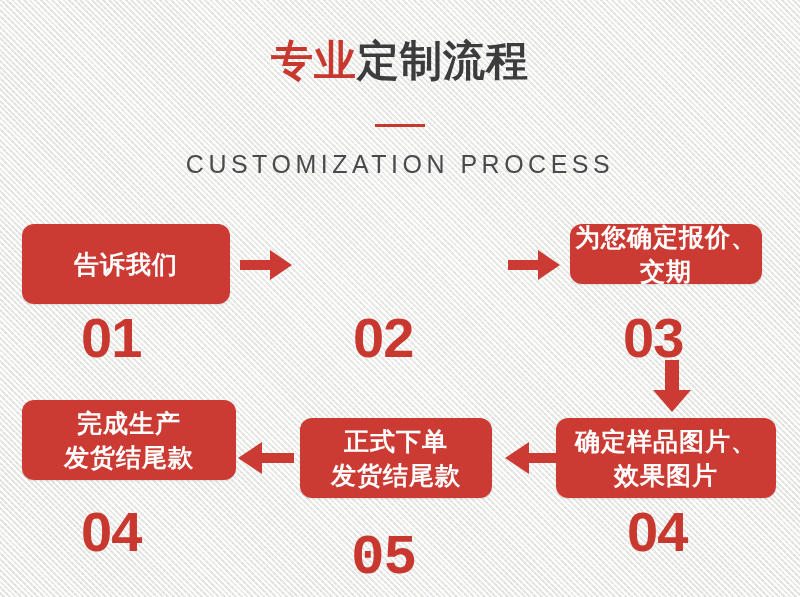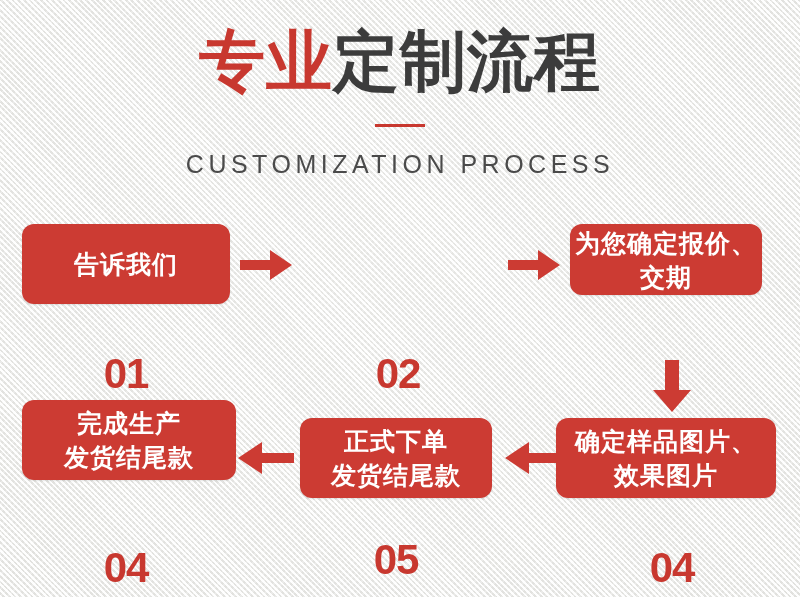--- a/index.html
+++ b/index.html
@@ -46,21 +46,21 @@
     width: 800px;
     text-align: center;
   }
 
   .title {
     position: absolute;
     top: 22px; left: 0;
     width: 800px;
     text-align: center;
     font-family: "Liberation Sans", "DejaVu Sans", sans-serif;
-    font-size: 66px;
+    font-size: 42px;
     font-weight: bold;
     line-height: 78px;
     letter-spacing: 1px;
     white-space: nowrap;
   }
   .title .t-red  { color: #c8382f; }
   .title .t-dark { color: #3c3c3c; }
 
   .title-divider {
     position: absolute;
@@ -100,43 +100,41 @@
     line-height: 34px;
     letter-spacing: 1px;
     box-shadow: 0 1px 2px rgba(0,0,0,0.10);
   }
   .step-box .line { display: block; white-space: nowrap; }
 
   .step-num {
     position: absolute;
     color: #c8382f;
     font-family: "Liberation Sans", "DejaVu Sans", sans-serif;
-    font-size: 42px;
+    font-size: 56px;
     font-weight: bold;
     line-height: 44px;
-    text-align: center;
     width: 90px;
     letter-spacing: -1px;
-    margin-top: 36px;
   }
 
   
   #box-01 { left: 22px;  top: 224px; width: 208px; height: 80px; }
   #box-02 { left: 304px; top: 224px; width: 188px; height: 80px; }
-  #box-03 { left: 570px; top: 224px; width: 192px; height: 71px; }
+  #box-03 { left: 570px; top: 224px; width: 192px; height: 60px; }
   
   #box-04 { left: 556px; top: 418px; width: 220px; height: 80px; }
   #box-05 { left: 300px; top: 418px; width: 192px; height: 80px; }
   #box-06 { left: 22px;  top: 400px; width: 214px; height: 80px; }
 
   #num-01 { left: 81px;  top: 316px; }
   #num-02 { left: 353px; top: 316px; }
   #num-03 { left: 623px; top: 316px; }
   #num-04 { left: 627px; top: 510px; }
-  #num-05 { left: 351px; top: 502px; }
+  #num-05 { left: 351px; top: 536px; font-family: Liberation Mono, monospace; }
   #num-06 { left: 81px;  top: 510px; }
 
   
   .arrow {
     position: absolute;
     color: #cc3b33;
   }
   .arrow svg { display: block; }
 
   #arrow-1 { left: 240px; top: 248px; }   
@@ -174,20 +172,21 @@
   <div class="arrow" id="arrow-2">
     <svg width="52" height="34" viewBox="0 0 52 34" aria-hidden="true">
       <path d="M0 12 H30 V2 L52 17 L30 32 V22 H0 Z" fill="#cc3b33"></path>
     </svg>
   </div>
 
   <div class="step-box" id="box-03">
     <span class="line">为您确定报价、</span>
     <span class="line">交期</span>
   </div>
+  <div class="step-num" id="num-03">03</div>
 
   <div class="arrow" id="arrow-3">
     <svg width="44" height="52" viewBox="0 0 44 52" aria-hidden="true">
       <path d="M15 0 H29 V30 H41 L22 52 L3 30 H15 Z" fill="#cc3b33"></path>
     </svg>
   </div>
 
   <div class="step-box" id="box-04">
     <span class="line">确定样品图片、</span>
     <span class="line">效果图片</span>

